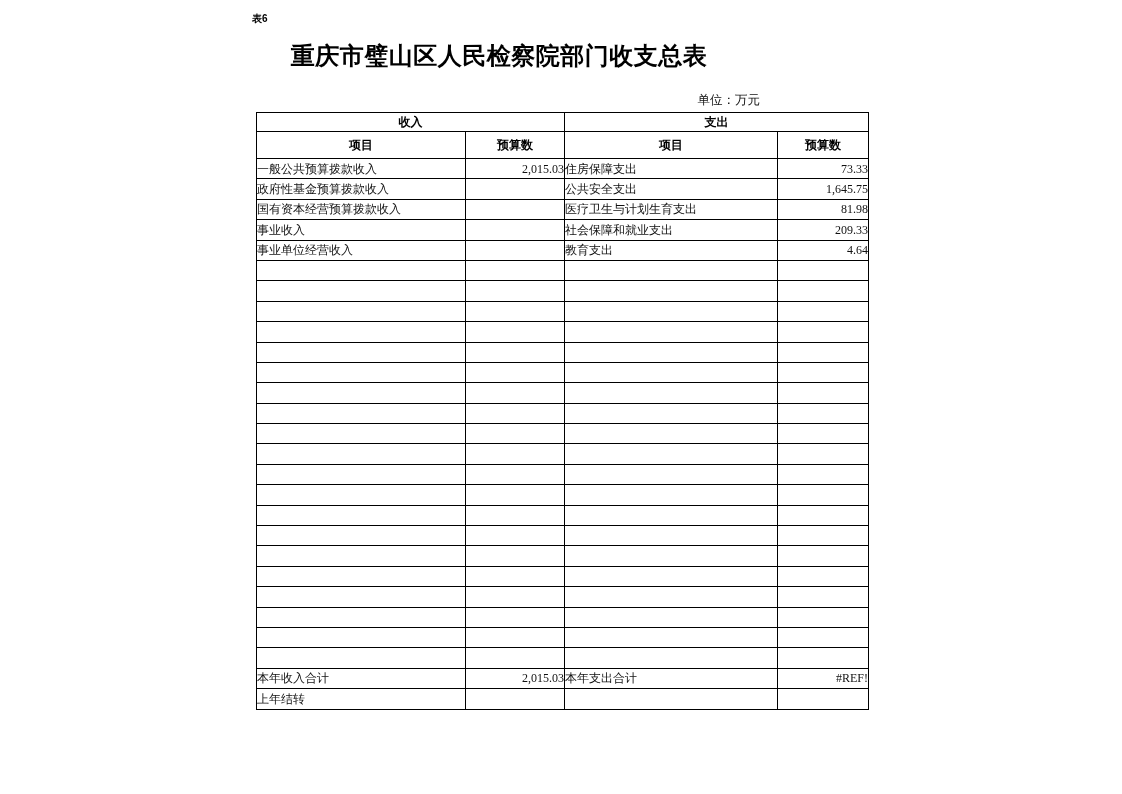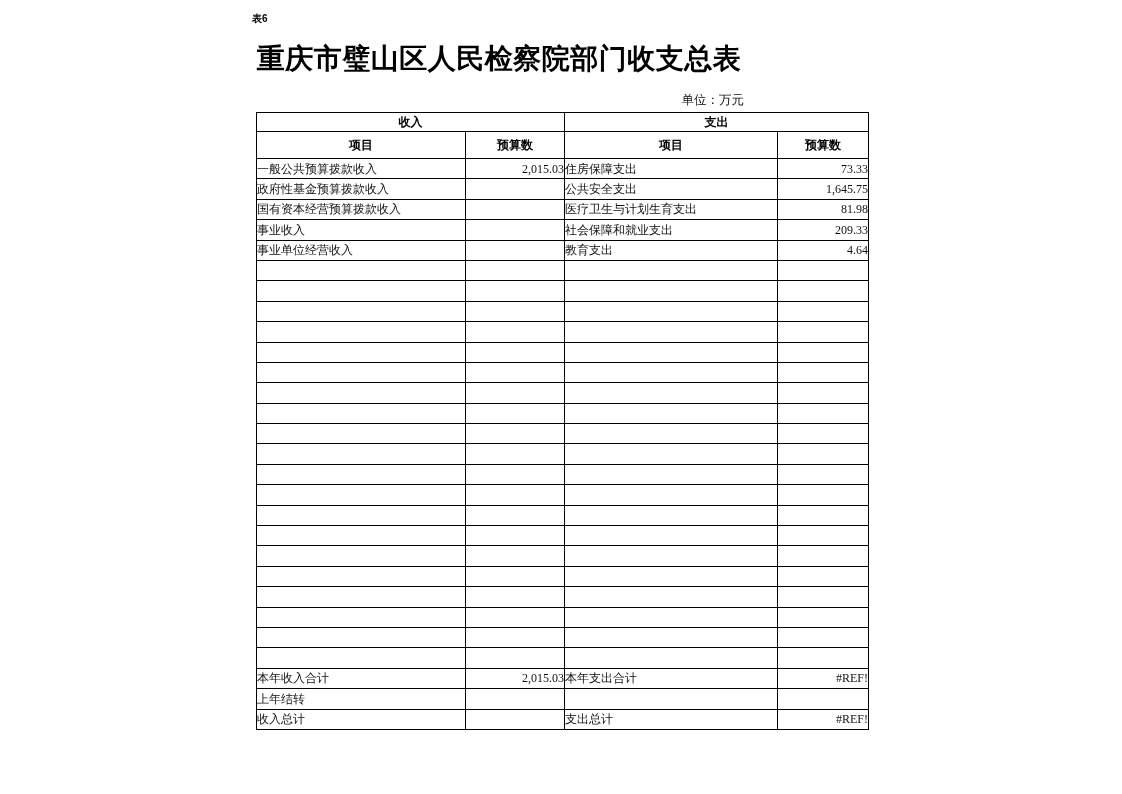--- a/index.html
+++ b/index.html
@@ -27,29 +27,29 @@
     font-weight: bold;
     color: #000000;
   }
   .doc-title {
     position: absolute;
     left: 0;
     right: 0;
     top: 40px;
     text-align: center;
     font-family: "Liberation Sans", "DejaVu Sans", sans-serif;
-    font-size: 28px;
+    font-size: 24px;
     font-weight: bold;
     color: #000000;
     letter-spacing: 0.5px;
   }
   .unit-note {
     position: absolute;
     top: 92px;
-    right: 254px;
+    right: 238px;
     font-size: 12.5px;
     color: #111111;
   }
   table.budget {
     position: absolute;
     left: 256px;
     top: 112px;
     width: 613px;
     border-collapse: collapse;
     table-layout: fixed;
@@ -263,22 +263,16 @@
           <td class="num">2,015.03</td>
           <td class="item">本年支出合计</td>
           <td class="err">#REF!</td>
         </tr>
         <tr>
           <td class="item">上年结转</td>
           <td class="num"></td>
           <td class="item"></td>
           <td class="num"></td>
         </tr>
-        <tr>
-          <td class="item center">收入总计</td>
-          <td class="num"></td>
-          <td class="item">支出总计</td>
-          <td class="err">#REF!</td>
-        </tr>
       </tbody>
   </table>
 
 </div>
 
 </body></html>

